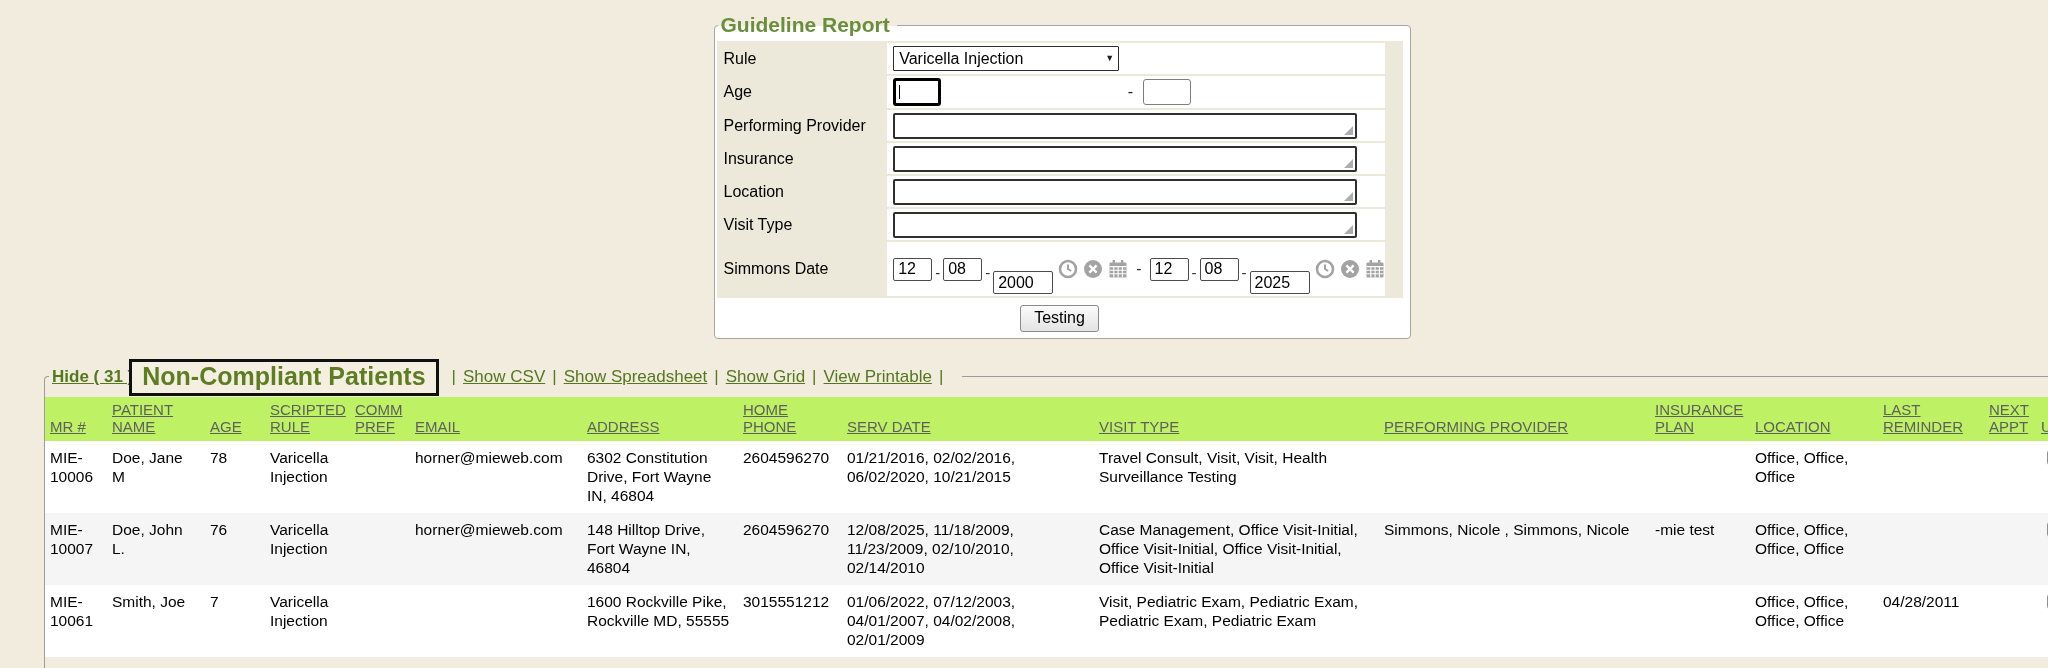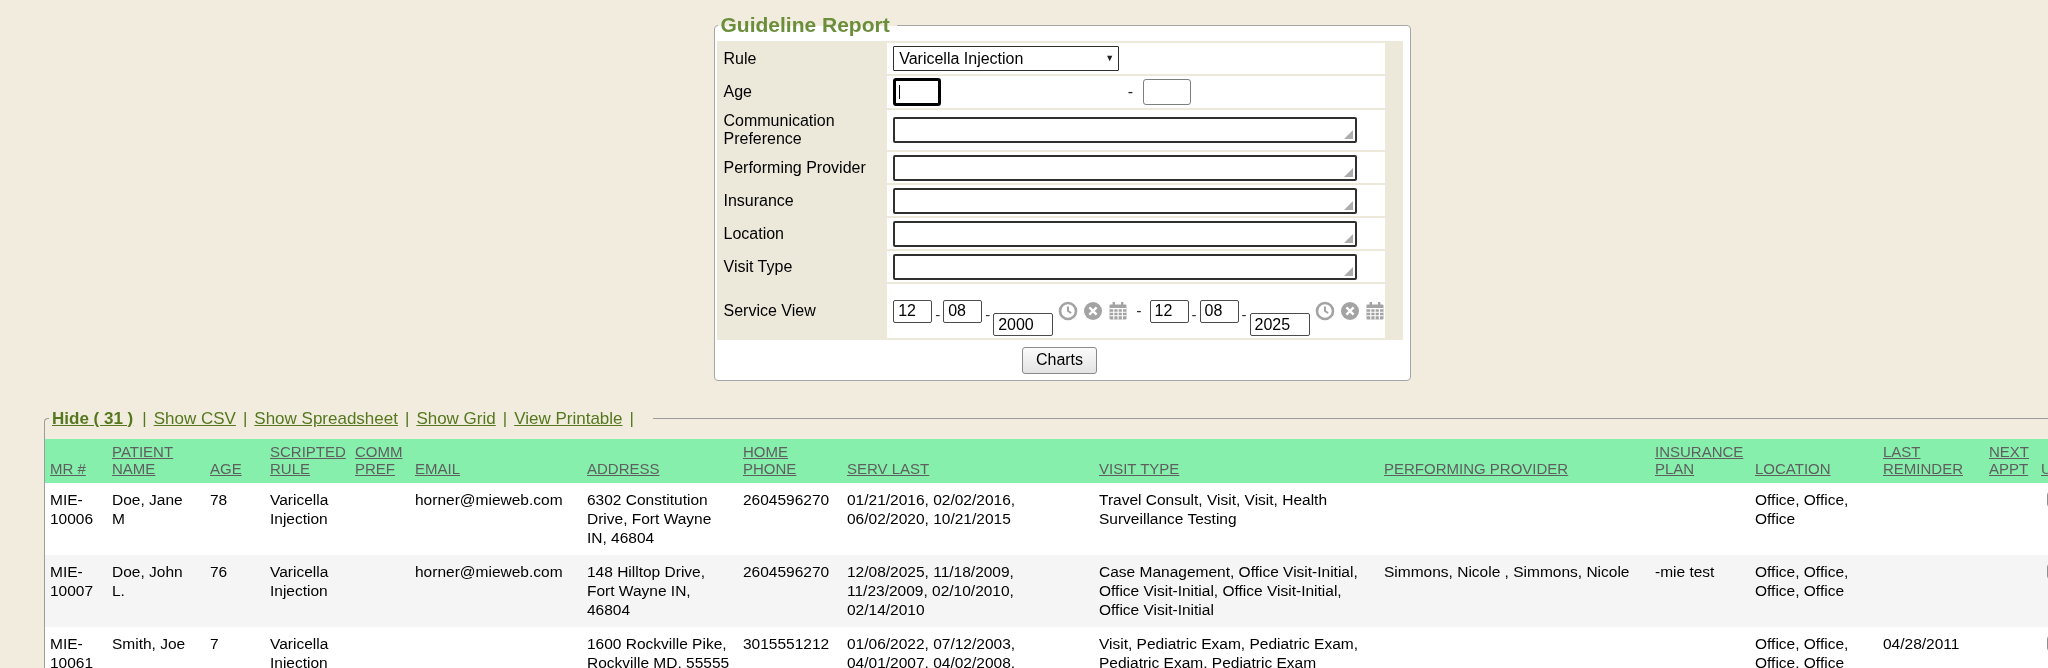--- a/index.html
+++ b/index.html
@@ -65,21 +65,21 @@
     border:1px solid #9C9C9C; border-bottom:none; border-radius:4px 4px 0 0; pointer-events:none; }
   .legend-row { position:relative; z-index:1; display:flex; align-items:center;
     width:max-content; margin-left:5px; padding:0 12px 0 3px; background:#F1ECDE; height:34px; }
   a.green-link { color:#55771E; text-decoration:underline; font-size:17px; cursor:pointer; }
   a.hide-link { font-weight:bold; margin-right:2px; }
   .title-box { border:3px solid #101010; background:#F4EFE1; color:#5E7D23;
     font-size:25px; font-weight:bold; padding:0 10px 2px; margin:0 6px 0 -6px; white-space:nowrap; }
   .sep { color:#55771E; font-size:17px; margin:0 7px; }
 
   table.rt { table-layout:fixed; width:2032px; border-collapse:collapse; margin:3px 0 0 1px; }
-  table.rt th { background:#86efac; color:#5F5F5F; font-weight:normal; font-size:15px;
+  table.rt th { background:#bef264; color:#5F5F5F; font-weight:normal; font-size:15px;
     text-align:left; vertical-align:bottom; padding:3px 4px 6px 5px; }
   table.rt th span { display:block; text-decoration:underline; line-height:17px; width:max-content; }
   table.rt thead tr { height:44px; }
   table.rt td { font-size:15.5px; line-height:19px; vertical-align:top;
     padding:7px 8px 5px 5px; word-wrap:break-word; }
   table.rt tbody tr { background:#FFFFFF; height:72px; }
   table.rt tbody tr.alt { background:#F5F5F6; }
   td.urlcell { text-align:center; }
   input.rowcheck { appearance:none; -webkit-appearance:none; width:17px; height:17px;
     border:1.5px solid #8F8F8F; border-radius:4px; background:#FDFDFD; margin:1px 0 0; }
@@ -113,41 +113,37 @@
           </tr>
           <tr>
             <td class="lbl">Age</td>
             <td class="val">
               <input class="age-from" value="" style="">
               <span class="age-dash">-</span>
               <input class="age-to" value="" style="">
             </td>
           </tr>
           <tr>
-            <td class="lbl">Communication Preference</td>
-            <td class="val"><span class="gw"><input class="longfield" value="" style=""></span></td>
-          </tr>
-          <tr>
             <td class="lbl">Performing Provider</td>
             <td class="val"><span class="gw"><input class="longfield" value="" style=""></span></td>
           </tr>
           <tr>
             <td class="lbl">Insurance</td>
             <td class="val"><span class="gw"><input class="longfield" value="" style=""></span></td>
           </tr>
           <tr>
             <td class="lbl">Location</td>
             <td class="val"><span class="gw"><input class="longfield" value="" style=""></span></td>
           </tr>
           <tr>
             <td class="lbl">Visit Type</td>
             <td class="val"><span class="gw"><input class="longfield" value="" style=""></span></td>
           </tr>
           <tr>
-            <td class="lbl">Service View</td>
+            <td class="lbl">Simmons Date</td>
             <td class="val">
               <span class="dategroup">
                 <input class="dm" value="12" style="">
                 <span class="dsep">-</span>
                 <input class="dm" value="08" style="">
                 <span class="dsep">-</span>
                 <input class="dy" value="2000" style="">
                 <span class="dicon">
                   <svg viewBox="0 0 20 20" width="20" height="20">
                         <circle cx="10" cy="10" r="8" fill="none" stroke="#A3A3A3" stroke-width="2.6"></circle>
@@ -194,30 +190,31 @@
                         <path d="M1.5 7.6h17M1.5 11.2h17M1.5 14.8h17M5.8 7.6v10.9M10.1 7.6v10.9M14.4 7.6v10.9" stroke="#FFF" stroke-width="1.1" fill="none"></path>
                       </svg>
                 </span>
               </span>
             </td>
           </tr>
         </tbody>
           </table>
       </div>
       <div class="search-row">
-        <button class="btn">Charts</button>
+        <button class="btn">Testing</button>
       </div>
     </div>
   </div>
 
 
   <div class="results-box">
     <div class="r-top"></div>
     <div class="legend-row">
       <a class="green-link hide-link">Hide ( 31 )</a>
+      <span class="title-box">Non-Compliant Patients</span>
       <span class="sep">|</span>
       <a class="green-link">Show CSV</a>
       <span class="sep">|</span>
       <a class="green-link">Show Spreadsheet</a>
       <span class="sep">|</span>
       <a class="green-link">Show Grid</a>
       <span class="sep">|</span>
       <a class="green-link">View Printable</a>
       <span class="sep">|</span>
     </div>
@@ -264,21 +261,21 @@
               <span>EMAIL</span>
             </th>
             <th>
               <span>ADDRESS</span>
             </th>
             <th>
               <span>HOME</span>
               <span>PHONE</span>
             </th>
             <th>
-              <span>SERV LAST</span>
+              <span>SERV DATE</span>
             </th>
             <th>
               <span>VISIT TYPE</span>
             </th>
             <th>
               <span>PERFORMING PROVIDER</span>
             </th>
             <th>
               <span>INSURANCE</span>
               <span>PLAN</span>

